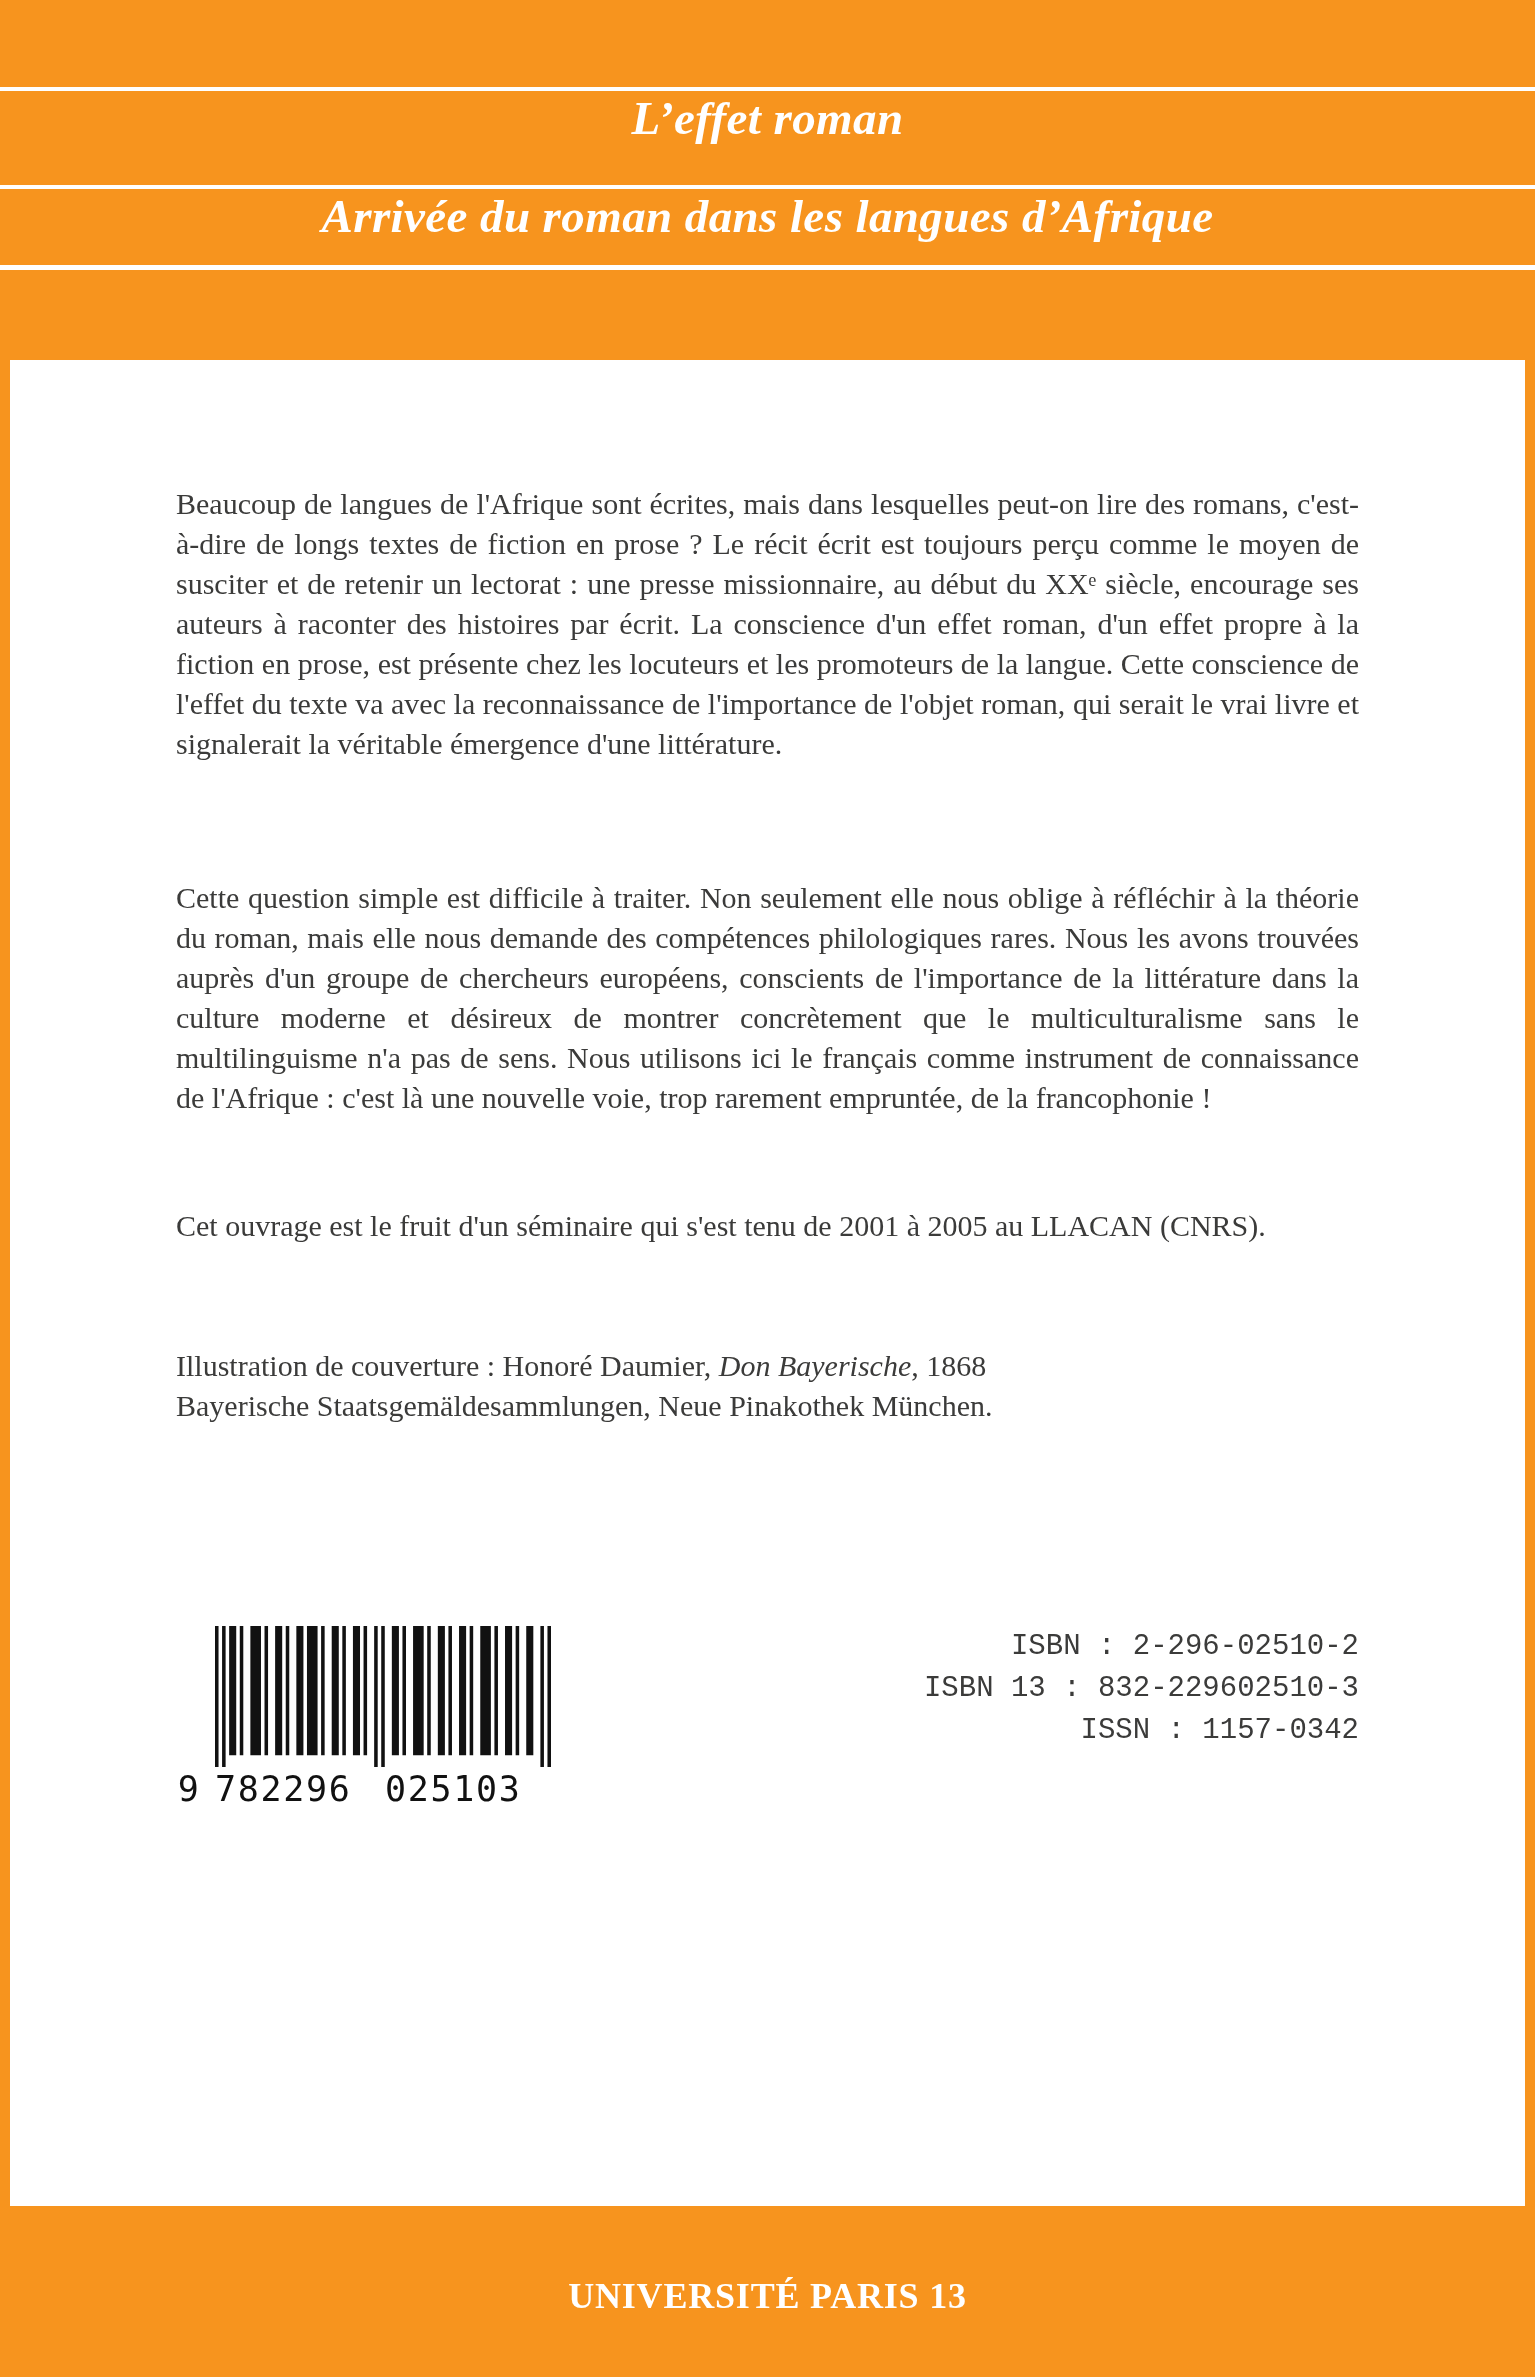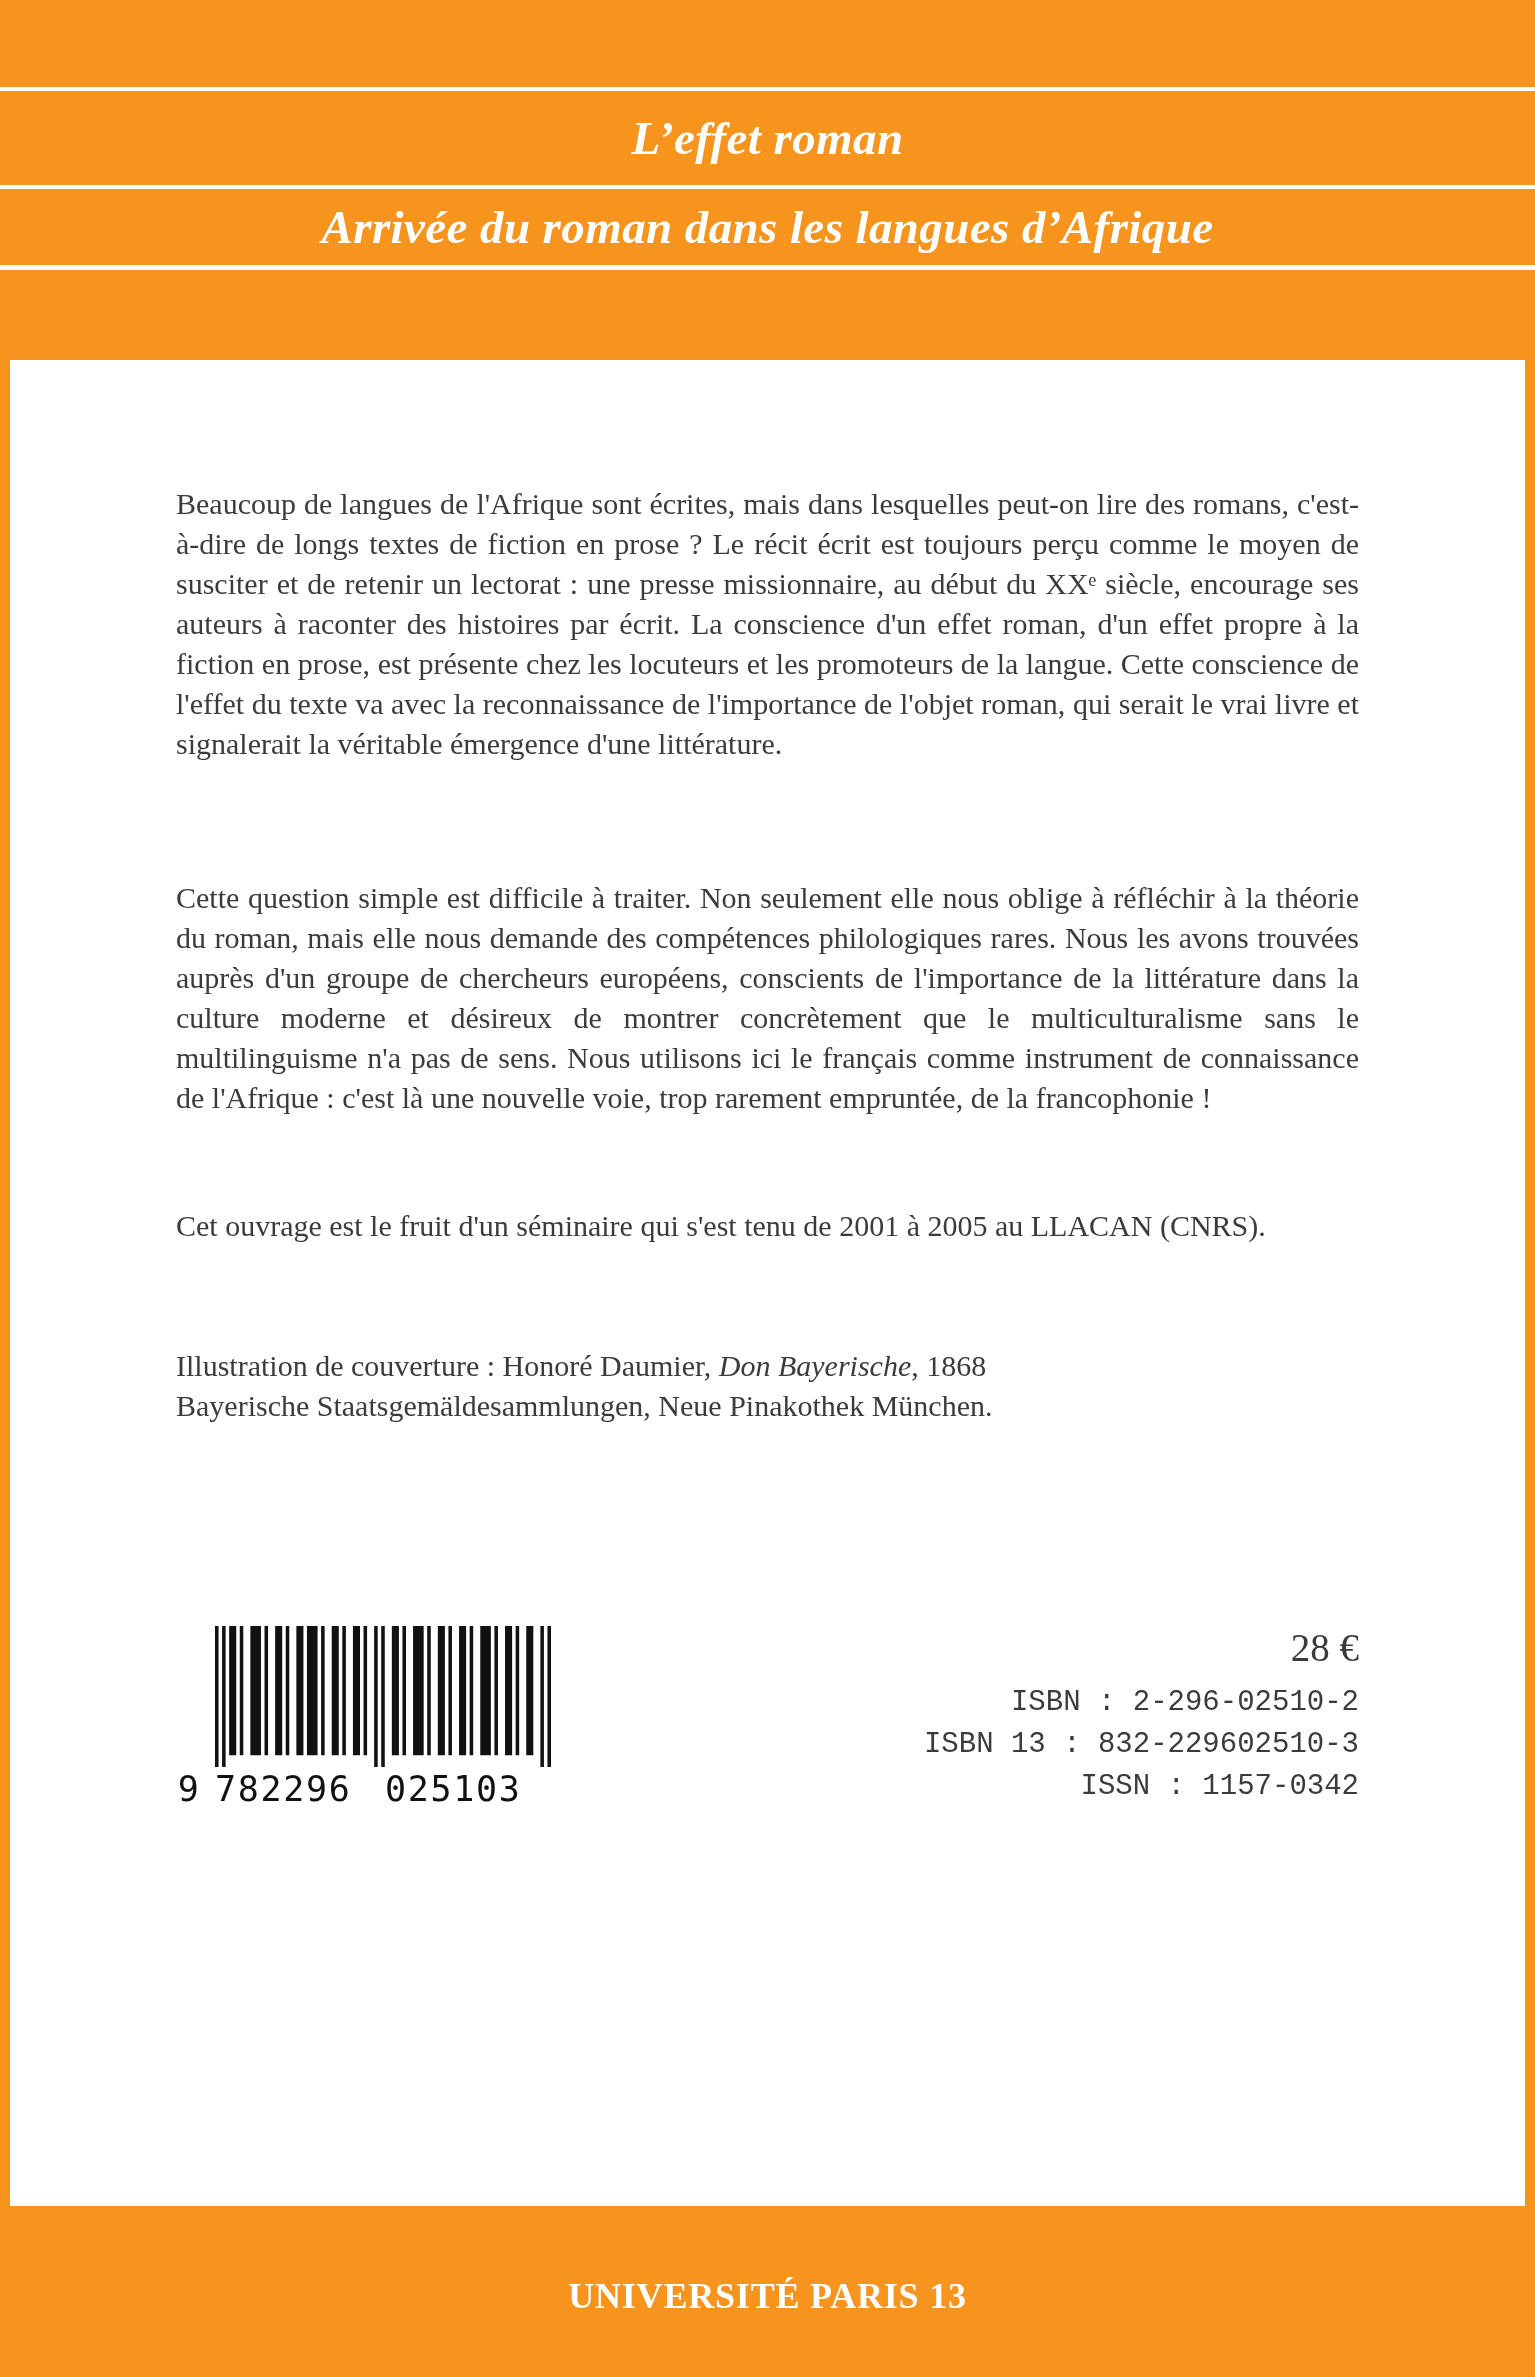--- a/index.html
+++ b/index.html
@@ -22,21 +22,21 @@
     flex: none;
     height: 352px;
     display: flex;
     flex-direction: column;
     background: #F7941E;
   }
   .band-top .spacer-a { height: 87px; }
   .rule { height: 4.2px; background: #ffffff; flex: none; }
   .title-row {
     display: flex;
-    align-items: center;
+    align-items: flex-start;
     justify-content: center;
     flex: none;
   }
   .title-row.first  { height: 94px; }
   .title-row.second { height: 76px; }
   .book-title, .book-subtitle {
     margin: 0;
     color: #ffffff;
     font-style: italic;
     font-weight: bold;
@@ -199,21 +199,20 @@
           <rect x="94" y="0" width="1" height="60"></rect>
         </svg>
         <div class="barcode-digits">
           <span class="lead">9</span>
           <span class="d">782296</span>
           <span class="d">025103</span>
         </div>
       </div>
 
       <div class="pricing">
-        <p class="price">28 €</p>
         <p class="isbn-line">ISBN : 2-296-02510-2</p>
         <p class="isbn-line">ISBN 13 : 832-229602510-3</p>
         <p class="isbn-line">ISSN : 1157-0342</p>
       </div>
 
     </div>
   </main>
 
   <footer class="band-bottom">
     <p class="publisher">UNIVERSITÉ PARIS 13</p>

